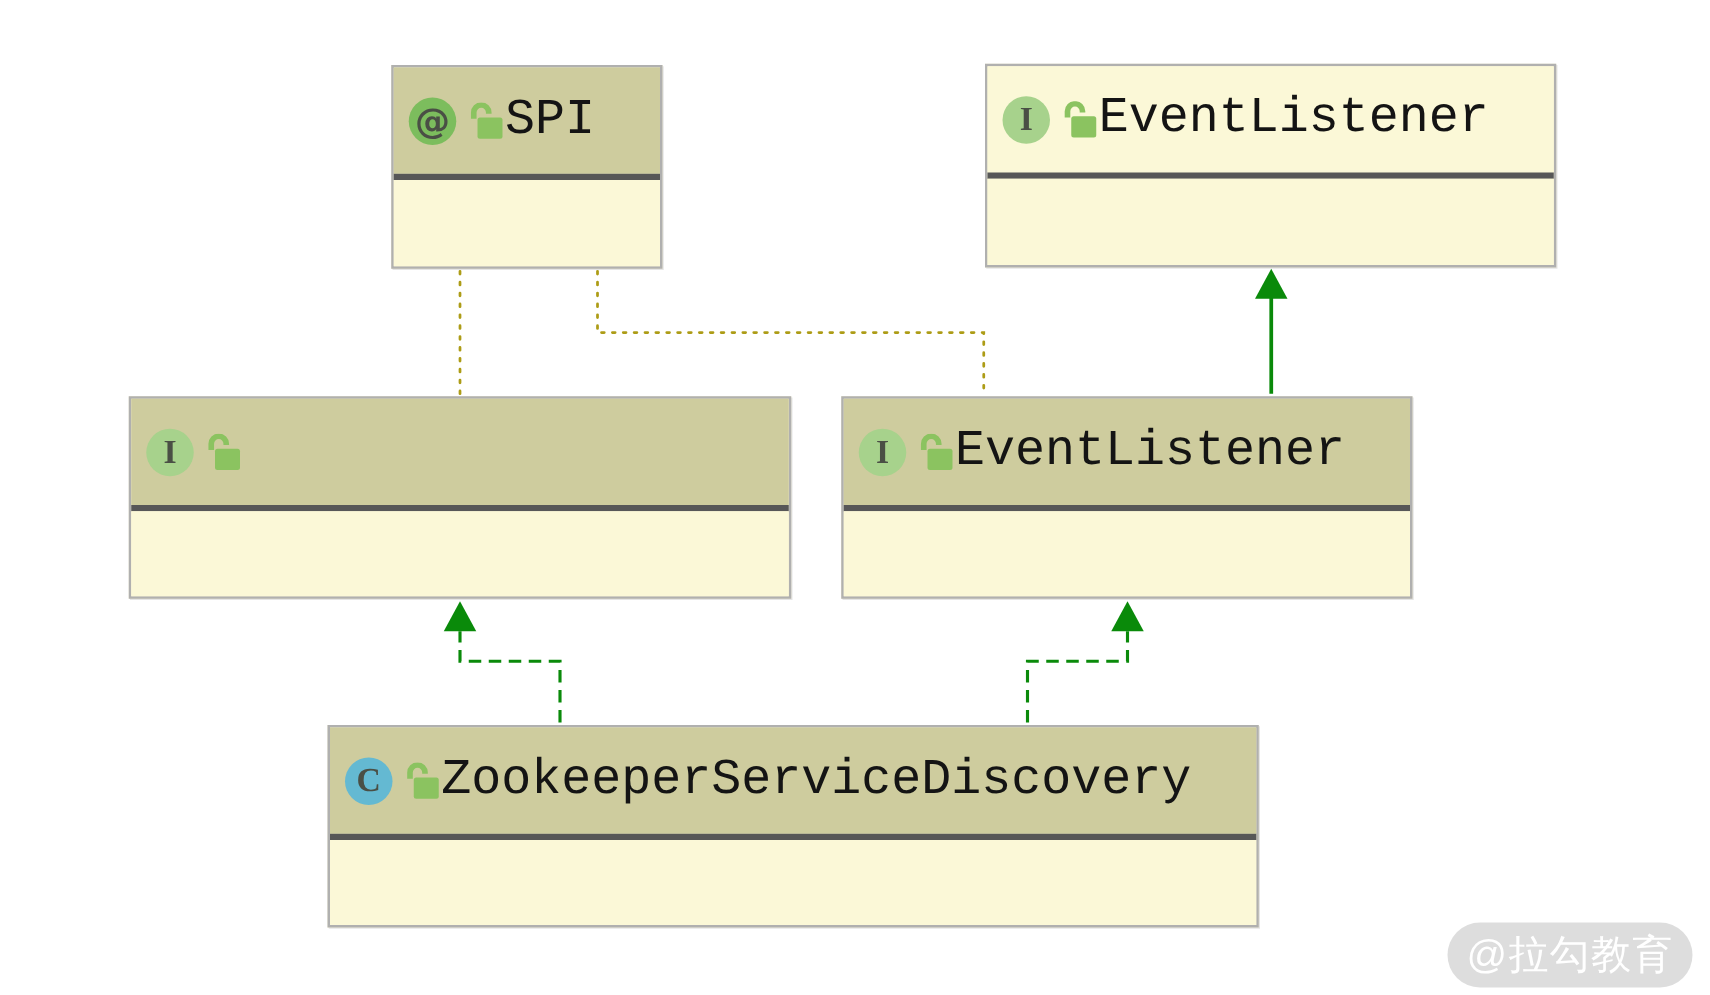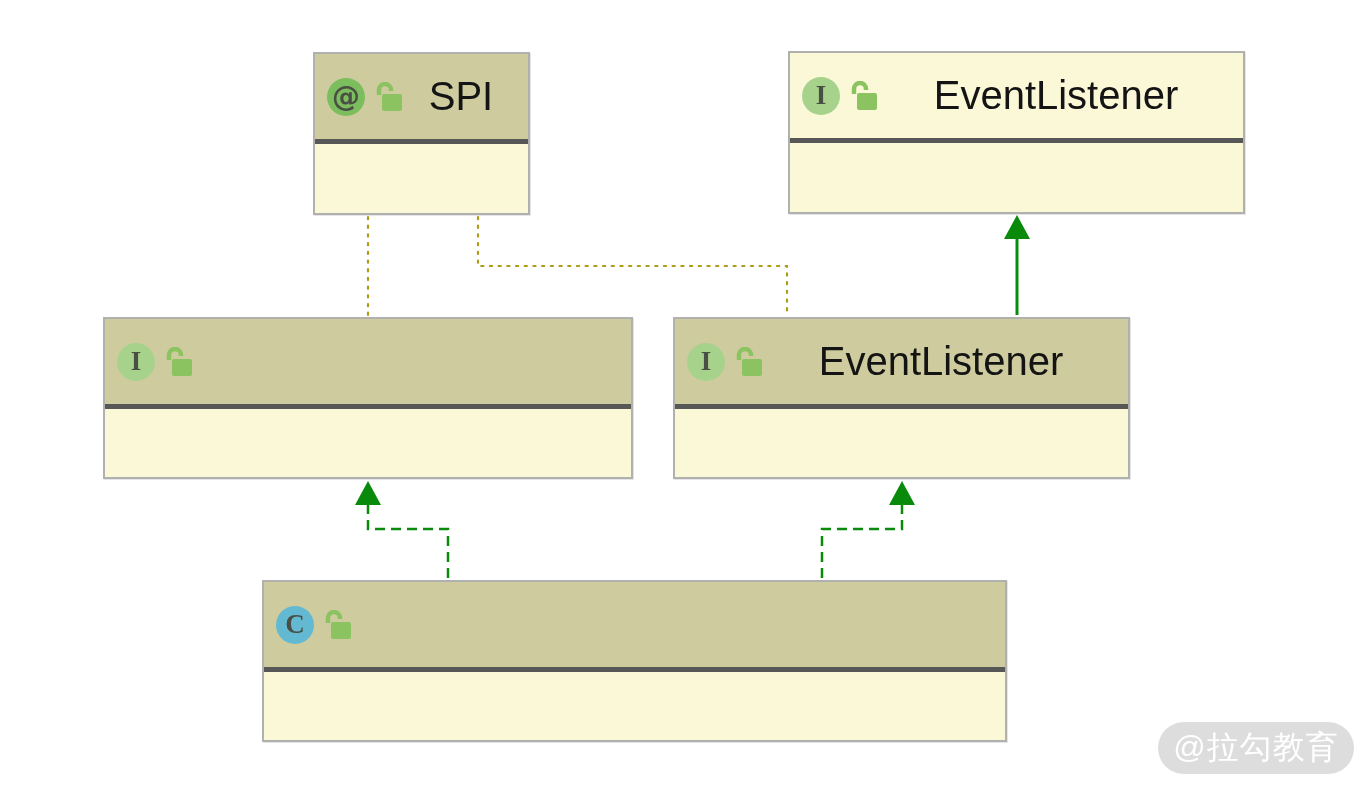--- a/index.html
+++ b/index.html
@@ -46,40 +46,40 @@
     color: #4a4f45;
   }
   .badge.annotation-badge { background: #7cbd5d; font-family: "DejaVu Sans", sans-serif; font-size: 28px; font-weight: bold; }
   .badge.interface-badge  { background: #a7d28c; font-family: "Liberation Serif", serif; font-size: 27px; font-weight: bold; }
   .badge.class-badge      { background: #64b9d2; font-family: "Liberation Serif", serif; font-size: 27px; font-weight: bold; }
 
   .lock { margin-left: 9px; flex: none; display: flex; align-items: center; }
 
   .node-name {
     flex: 1;
-    text-align: center;
-    font-family: Liberation Sans, sans-serif;
+    text-align: left;
+    font-family: Liberation Mono, monospace;
     font-size: 40px;
     color: #141414;
     white-space: nowrap;
     letter-spacing: 0;
   }
 
   
   svg.edges {
     position: absolute;
     left: 0; top: 0;
     pointer-events: none;
   }
   svg.edges * { pointer-events: stroke; }
 
   
   .watermark {
     position: absolute;
-    left: 1158px; top: 722px;
+    left: 1158px; top: 738px;
     width: 196px; height: 52px;
     border-radius: 26px;
     background: rgba(215,215,215,0.85);
     display: flex;
     align-items: center;
     justify-content: center;
     color: #ffffff;
     font-size: 32px;
     font-family: "Liberation Sans", sans-serif;
     letter-spacing: 1px;
@@ -151,20 +151,21 @@
 
   <div class="node" style="left:262px; top:580px; width:745px; height:162px;">
     <div class="node-header">
       <span class="badge class-badge">C</span>
       <span class="lock">
         <svg width="30" height="30" viewBox="0 0 30 30">
           <path d="M5 13 V8 a6 6 0 0 1 12 0 v1" fill="none" stroke="#8bc360" stroke-width="4.5"></path>
           <rect x="8" y="12" width="20" height="17" rx="2" fill="#8bc360"></rect>
         </svg>
       </span>
+      <span class="node-name">ZookeeperServiceDiscovery</span>
     </div>
     <div class="node-sep"></div>
     <div class="node-body"></div>
   </div>
 
   <svg class="edges" width="1368" height="796" id="edges-svg">
       <polyline points="368,217 368,315" fill="none" stroke="#ad9c16" stroke-width="2.2" stroke-dasharray="2.2,6.5" stroke-linecap="round"></polyline>
       <polyline points="478,217 478,266 787,266 787,315" fill="none" stroke="#ad9c16" stroke-width="2.2" stroke-dasharray="2.2,6.5" stroke-linecap="round"></polyline>
       <polyline points="1017,315 1017,238" fill="none" stroke="#0a8a0a" stroke-width="3"></polyline>
       <polygon points="1017,215 1004,239 1030,239" fill="#0a8a0a"></polygon>

